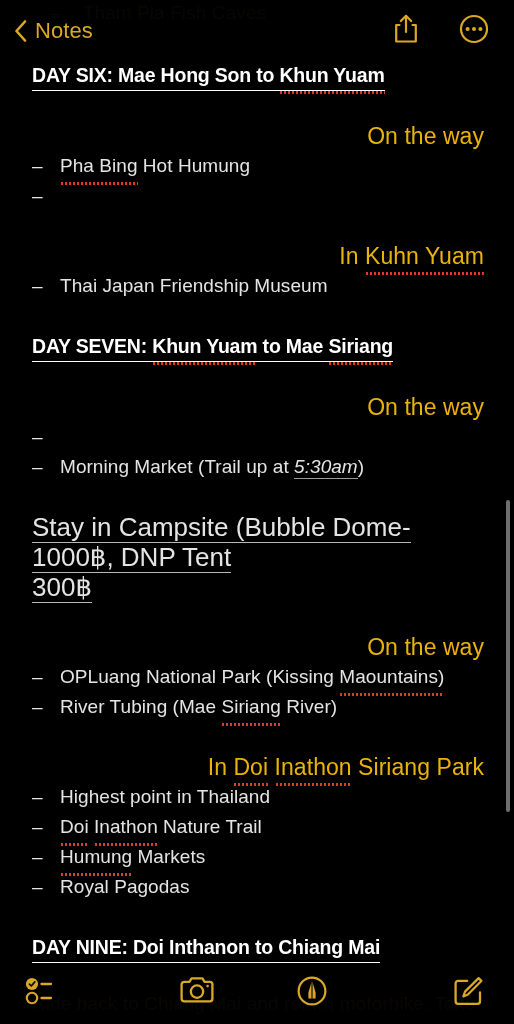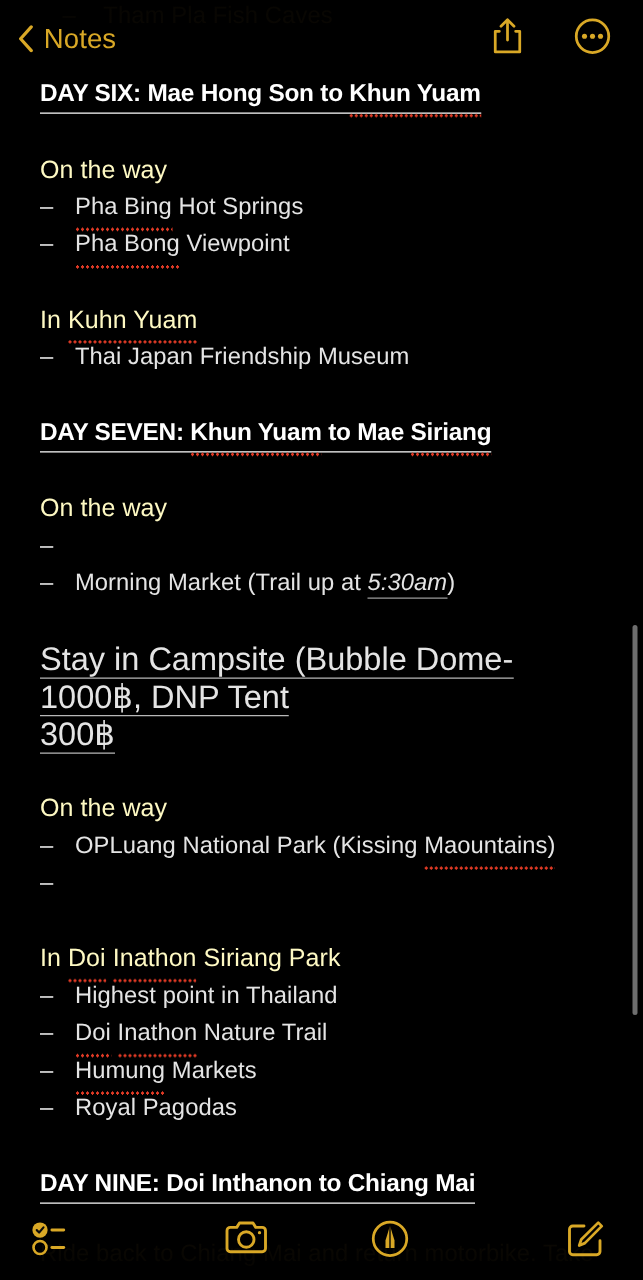--- a/index.html
+++ b/index.html
@@ -102,26 +102,27 @@
     font-size: 26px;
     color: #e4e4e4;
     line-height: 30px;
     display: inline;
     border-bottom: 1px solid #b8b8b8;
     box-decoration-break: clone;
     -webkit-box-decoration-break: clone;
   }
 
   .para {
-    font-size: 20px;
-    color: #fef9c3;
+    font-size: 23px;
+    color: #eab308;
     line-height: 30px;
     letter-spacing: 0.05px;
     position: relative;
     white-space: nowrap;
+    text-align: right;
   }
 
   .bullet {
     font-size: 19px;
     color: #e4e4e4;
     line-height: 30px;
     letter-spacing: 0.05px;
     display: flex;
     white-space: nowrap;
   }
@@ -209,26 +210,25 @@
   <div class="heading-row">
     <span class="heading"><span>DAY SIX: Mae Hong Son to </span><span class="sp">Khun Yuam</span></span>
   </div>
 
   <div class="spacer"></div>
 
   <div class="para">On the way</div>
 
   <div class="bullet">
     <span class="dash">–</span>
-    <span class="btext"><span class="sp">Pha Bing</span><span> Hot Springs</span></span>
-  </div>
-
-  <div class="bullet">
-    <span class="dash">–</span>
-    <span class="btext"><span class="sp">Pha Bong</span><span> Viewpoint</span></span>
+    <span class="btext"><span class="sp">Pha Bing</span><span> Hot Humung</span></span>
+  </div>
+
+  <div class="bullet">
+    <span class="dash">–</span>
   </div>
 
   <div class="spacer"></div>
 
   <div class="para"><span>In </span><span class="sp">Kuhn Yuam</span></div>
 
   <div class="bullet">
     <span class="dash">–</span>
     <span class="btext">Thai Japan Friendship Museum</span>
   </div>
@@ -264,20 +264,21 @@
 
   <div class="para">On the way</div>
 
   <div class="bullet">
     <span class="dash">–</span>
     <span class="btext"><span>OPLuang National Park (Kissing </span><span class="sp">Maountains)</span></span>
   </div>
 
   <div class="bullet">
     <span class="dash">–</span>
+    <span class="btext"><span>River Tubing (Mae </span><span class="sp">Siriang</span><span> River)</span></span>
   </div>
 
   <div class="spacer"></div>
 
   <div class="para"><span>In </span><span class="sp">Doi</span><span> </span><span class="sp">Inathon</span><span> Siriang Park</span></div>
 
   <div class="bullet">
     <span class="dash">–</span>
     <span class="btext">Highest point in Thailand</span>
   </div>

